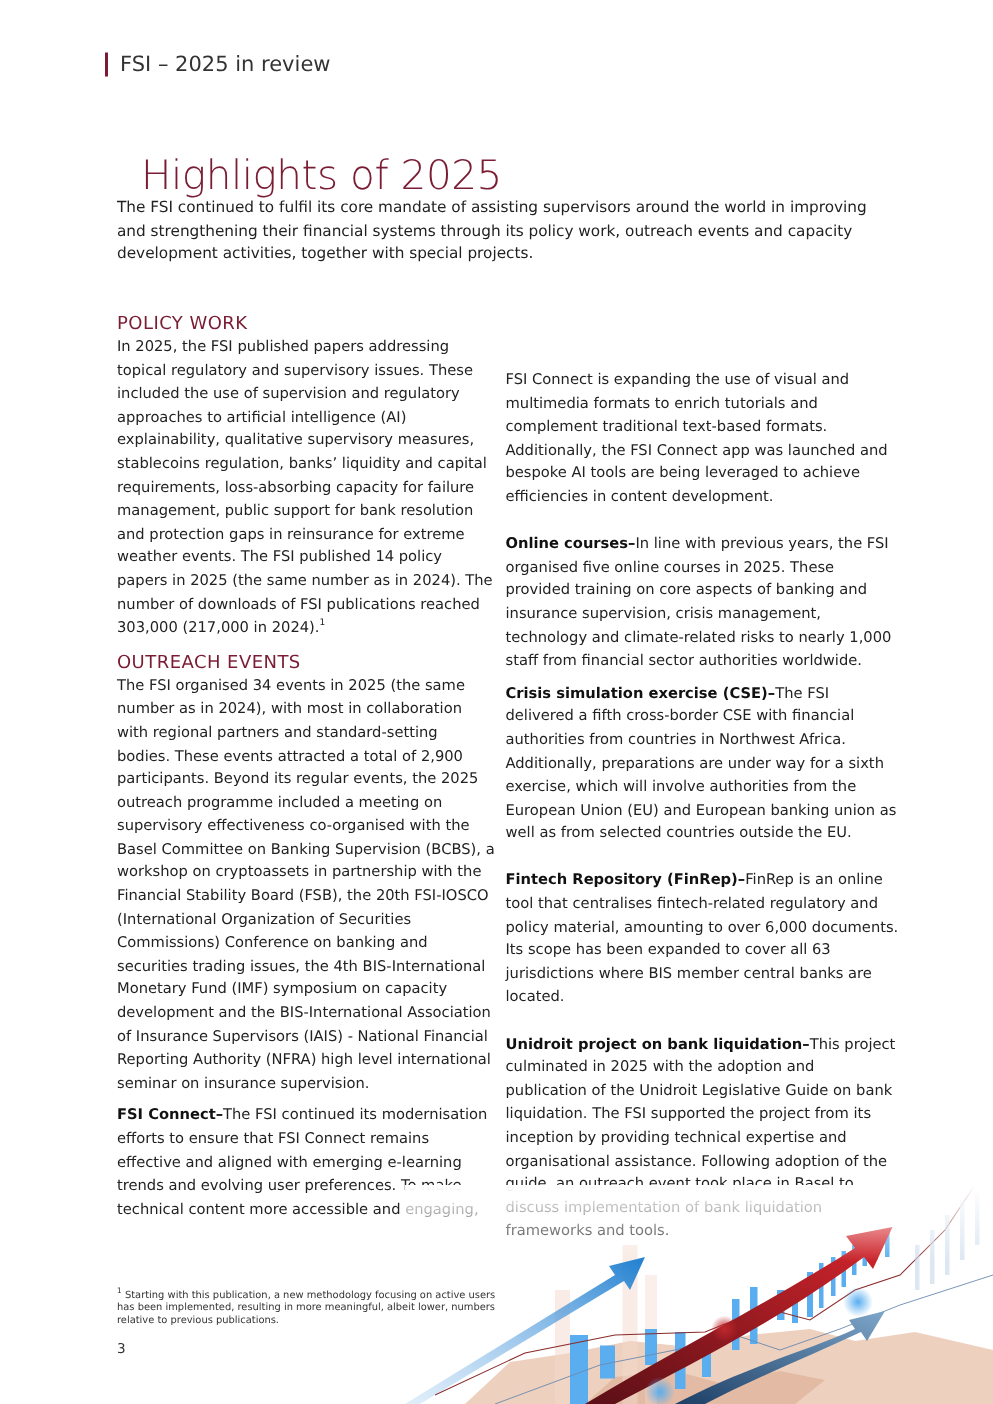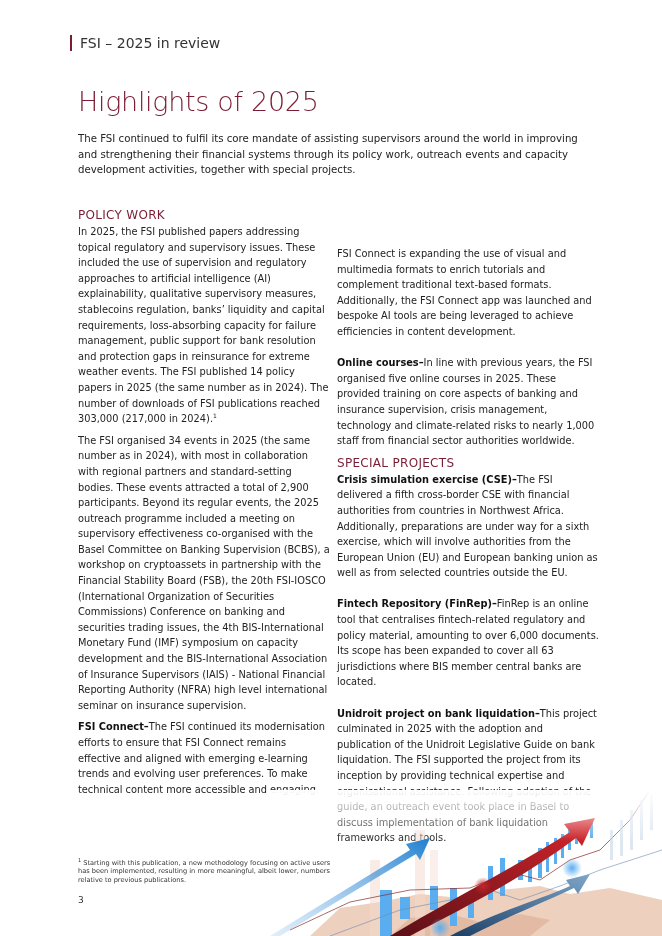--- a/index.html
+++ b/index.html
@@ -8,21 +8,21 @@
       font-family: "DejaVu Sans", sans-serif; color: #1f1f1f;
     }
     .running-head {
       position: absolute; left: 70px; top: 35px; height: 16px;
       border-left: 2px solid #7a1c33; padding-left: 8px;
       font-size: 14px; line-height: 16px; color: #333;
     }
     .title {
       position: absolute; left: 78px; top: 86px;
       font-size: 27px; font-weight: 300; color: #7a1c33; letter-spacing: -0.3px;
-      font-family: "DejaVu Sans", sans-serif; margin: 0; text-align: right;
+      font-family: "DejaVu Sans", sans-serif; margin: 16px; text-align: right;
     }
     .intro {
       position: absolute; left: 78px; top: 131px; width: 520px;
       font-size: 10.2px; line-height: 15.6px; margin: 0; color: #222;
     }
     .col { position: absolute; top: 207px; font-size: 9.8px; line-height: 15.6px; color: #222; }
     .col-left { left: 78px; width: 252px; }
     .col-right { left: 337px; width: 262px; margin-top: 39px; }
     .col p { margin: 0; }
     .heading {
@@ -52,33 +52,33 @@
 
 <h1 class="title">Highlights of 2025</h1>
 
 <p class="intro">The FSI continued to fulfil its core mandate of assisting supervisors around the world in improving and strengthening their financial systems through its policy work, outreach events and capacity development activities, together with special projects.</p>
 
 <div class="col col-left">
   <h2 class="heading">POLICY WORK</h2>
   <p><span>In 2025, the FSI published papers addressing topical regulatory and supervisory issues. These included the use of supervision and regulatory approaches to artificial intelligence (AI) explainability, qualitative supervisory measures, stablecoins regulation, banks’ liquidity and capital requirements, loss-absorbing capacity for failure management, public support for bank resolution and protection gaps in reinsurance for extreme weather events. The FSI published 14 policy papers in 2025 (the same number as in 2024). The number of downloads of FSI publications reached 303,000 (217,000 in 2024).</span><sup>1</sup></p>
 
   <div class="gap-s"></div>
+  <h2 class="heading">OUTREACH EVENTS</h2>
   <p>The FSI organised 34 events in 2025 (the same number as in 2024), with most in collaboration with regional partners and standard-setting bodies. These events attracted a total of 2,900 participants. Beyond its regular events, the 2025 outreach programme included a meeting on supervisory effectiveness co-organised with the Basel Committee on Banking Supervision (BCBS), a workshop on cryptoassets in partnership with the Financial Stability Board (FSB), the 20th FSI-IOSCO (International Organization of Securities Commissions) Conference on banking and securities trading issues, the 4th BIS-International Monetary Fund (IMF) symposium on capacity development and the BIS-International Association of Insurance Supervisors (IAIS) - National Financial Reporting Authority (NFRA) high level international seminar on insurance supervision.</p>
 
   <div class="gap-s"></div>
   <p><span class="lead">FSI Connect</span><span class="lead">–</span><span>The FSI continued its modernisation efforts to ensure that FSI Connect remains effective and aligned with emerging e-learning trends and evolving user preferences. To make technical content more accessible and engaging,</span></p>
 </div>
 
 <div class="col col-right">
   <p>FSI Connect is expanding the use of visual and multimedia formats to enrich tutorials and complement traditional text-based formats. Additionally, the FSI Connect app was launched and bespoke AI tools are being leveraged to achieve efficiencies in content development.</p>
   <div class="gap-m"></div>
   <p><span class="lead">Online courses</span><span class="lead">–</span><span>In line with previous years, the FSI organised five online courses in 2025. These provided training on core aspects of banking and insurance supervision, crisis management, technology and climate-related risks to nearly 1,000 staff from financial sector authorities worldwide.</span></p>
 
   <div class="gap-s"></div>
-  <h2 class="heading">SPECIAL PROJECTS</h2>
   <p><span class="lead">Crisis simulation exercise (CSE)</span><span class="lead">–</span><span>The FSI delivered a fifth cross-border CSE with financial authorities from countries in Northwest Africa. Additionally, preparations are under way for a sixth exercise, which will involve authorities from the European Union (EU) and European banking union as well as from selected countries outside the EU.</span></p>
   <div class="gap-m"></div>
   <p><span class="lead">Fintech Repository (FinRep)</span><span class="lead">–</span><span>FinRep is an online tool that centralises fintech-related regulatory and policy material, amounting to over 6,000 documents. Its scope has been expanded to cover all 63 jurisdictions where BIS member central banks are located.</span></p>
   <div class="gap-m"></div>
   <p><span class="lead">Unidroit project on bank liquidation</span><span class="lead">–</span><span>This project culminated in 2025 with the adoption and publication of the Unidroit Legislative Guide on bank liquidation. The FSI supported the project from its inception by providing technical expertise and organisational assistance. Following adoption of the guide, an outreach event took place in Basel to discuss implementation of bank liquidation frameworks and tools.</span></p>
 </div>
 
 <div class="footnote">
   <sup>1</sup>
   <span>Starting with this publication, a new methodology focusing on active users has been implemented, resulting in more meaningful, albeit lower, numbers relative to previous publications.</span>

